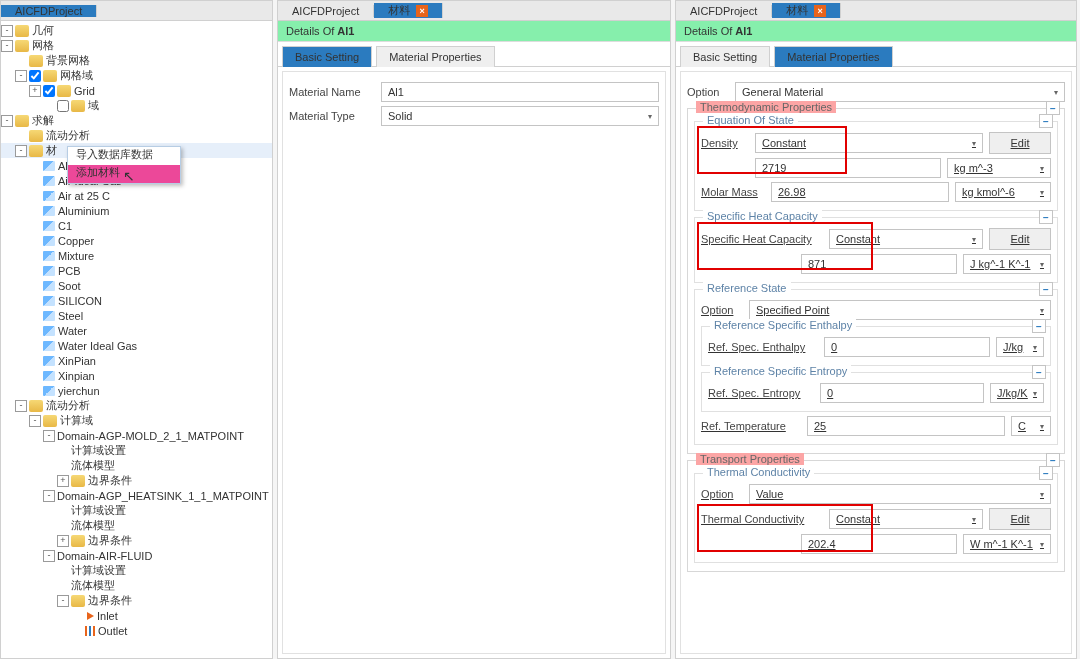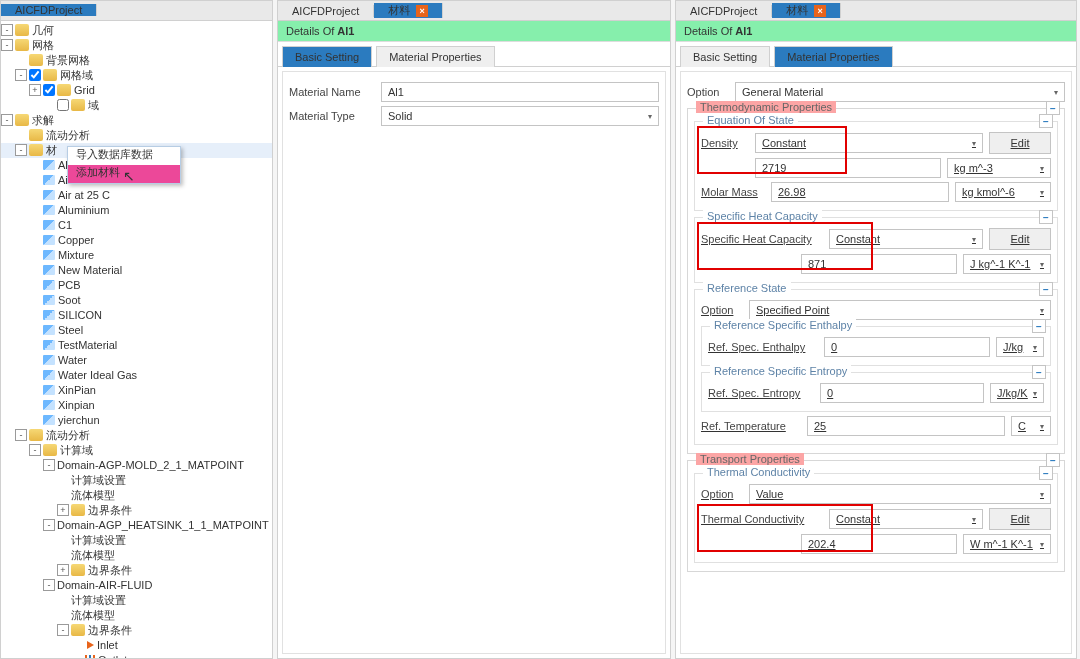--- a/index.html
+++ b/index.html
@@ -178,27 +178,20 @@
         <span class="t-ind"></span>
         <span class="t-ind" style="width: 14px;"></span>
         <span class="t-icon icon-node"></span>
         <span class="t-label">Mixture</span>
       </div>
       <div class="tree-row">
         <span class="t-ind"></span>
         <span class="t-ind"></span>
         <span class="t-ind" style="width: 14px;"></span>
         <span class="t-icon icon-node"></span>
-        <span class="t-label">New Material</span>
-      </div>
-      <div class="tree-row">
-        <span class="t-ind"></span>
-        <span class="t-ind"></span>
-        <span class="t-ind" style="width: 14px;"></span>
-        <span class="t-icon icon-node"></span>
         <span class="t-label">PCB</span>
       </div>
       <div class="tree-row">
         <span class="t-ind"></span>
         <span class="t-ind"></span>
         <span class="t-ind" style="width: 14px;"></span>
         <span class="t-icon icon-node"></span>
         <span class="t-label">Soot</span>
       </div>
       <div class="tree-row">
@@ -207,27 +200,20 @@
         <span class="t-ind" style="width: 14px;"></span>
         <span class="t-icon icon-node"></span>
         <span class="t-label">SILICON</span>
       </div>
       <div class="tree-row">
         <span class="t-ind"></span>
         <span class="t-ind"></span>
         <span class="t-ind" style="width: 14px;"></span>
         <span class="t-icon icon-node"></span>
         <span class="t-label">Steel</span>
-      </div>
-      <div class="tree-row">
-        <span class="t-ind"></span>
-        <span class="t-ind"></span>
-        <span class="t-ind" style="width: 14px;"></span>
-        <span class="t-icon icon-node"></span>
-        <span class="t-label">TestMaterial</span>
       </div>
       <div class="tree-row">
         <span class="t-ind"></span>
         <span class="t-ind"></span>
         <span class="t-ind" style="width: 14px;"></span>
         <span class="t-icon icon-node"></span>
         <span class="t-label">Water</span>
       </div>
       <div class="tree-row">
         <span class="t-ind"></span>

